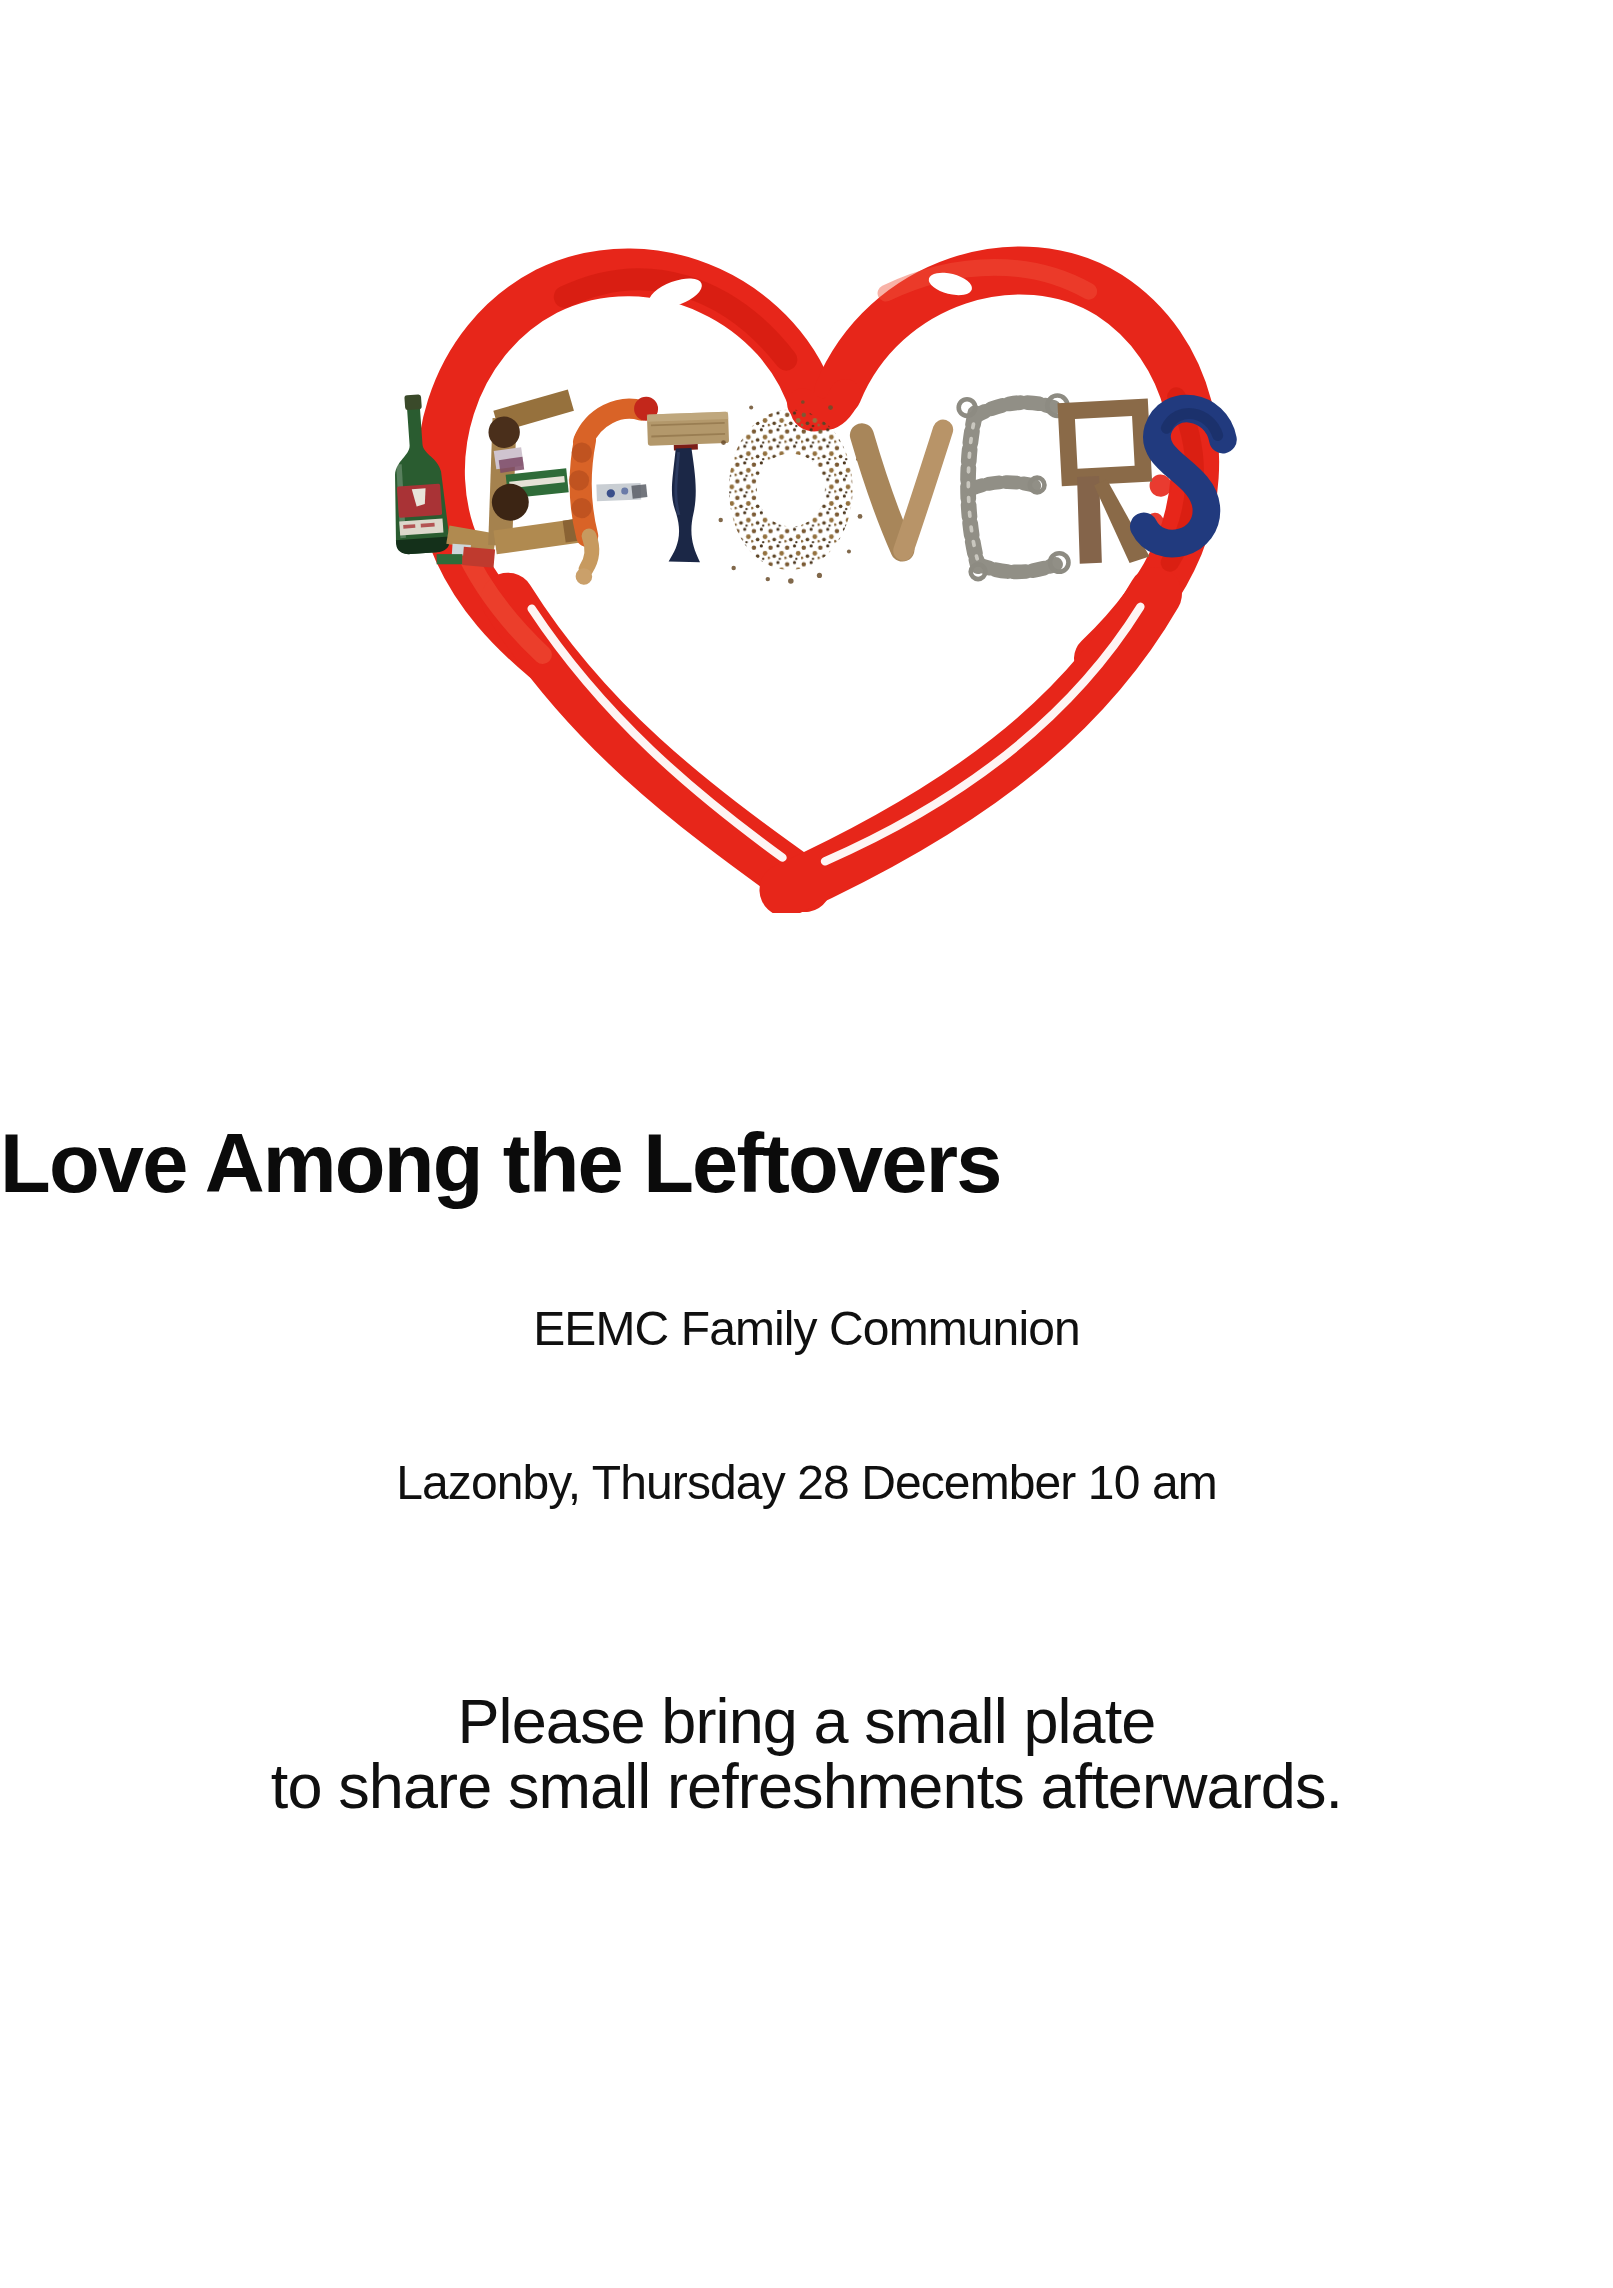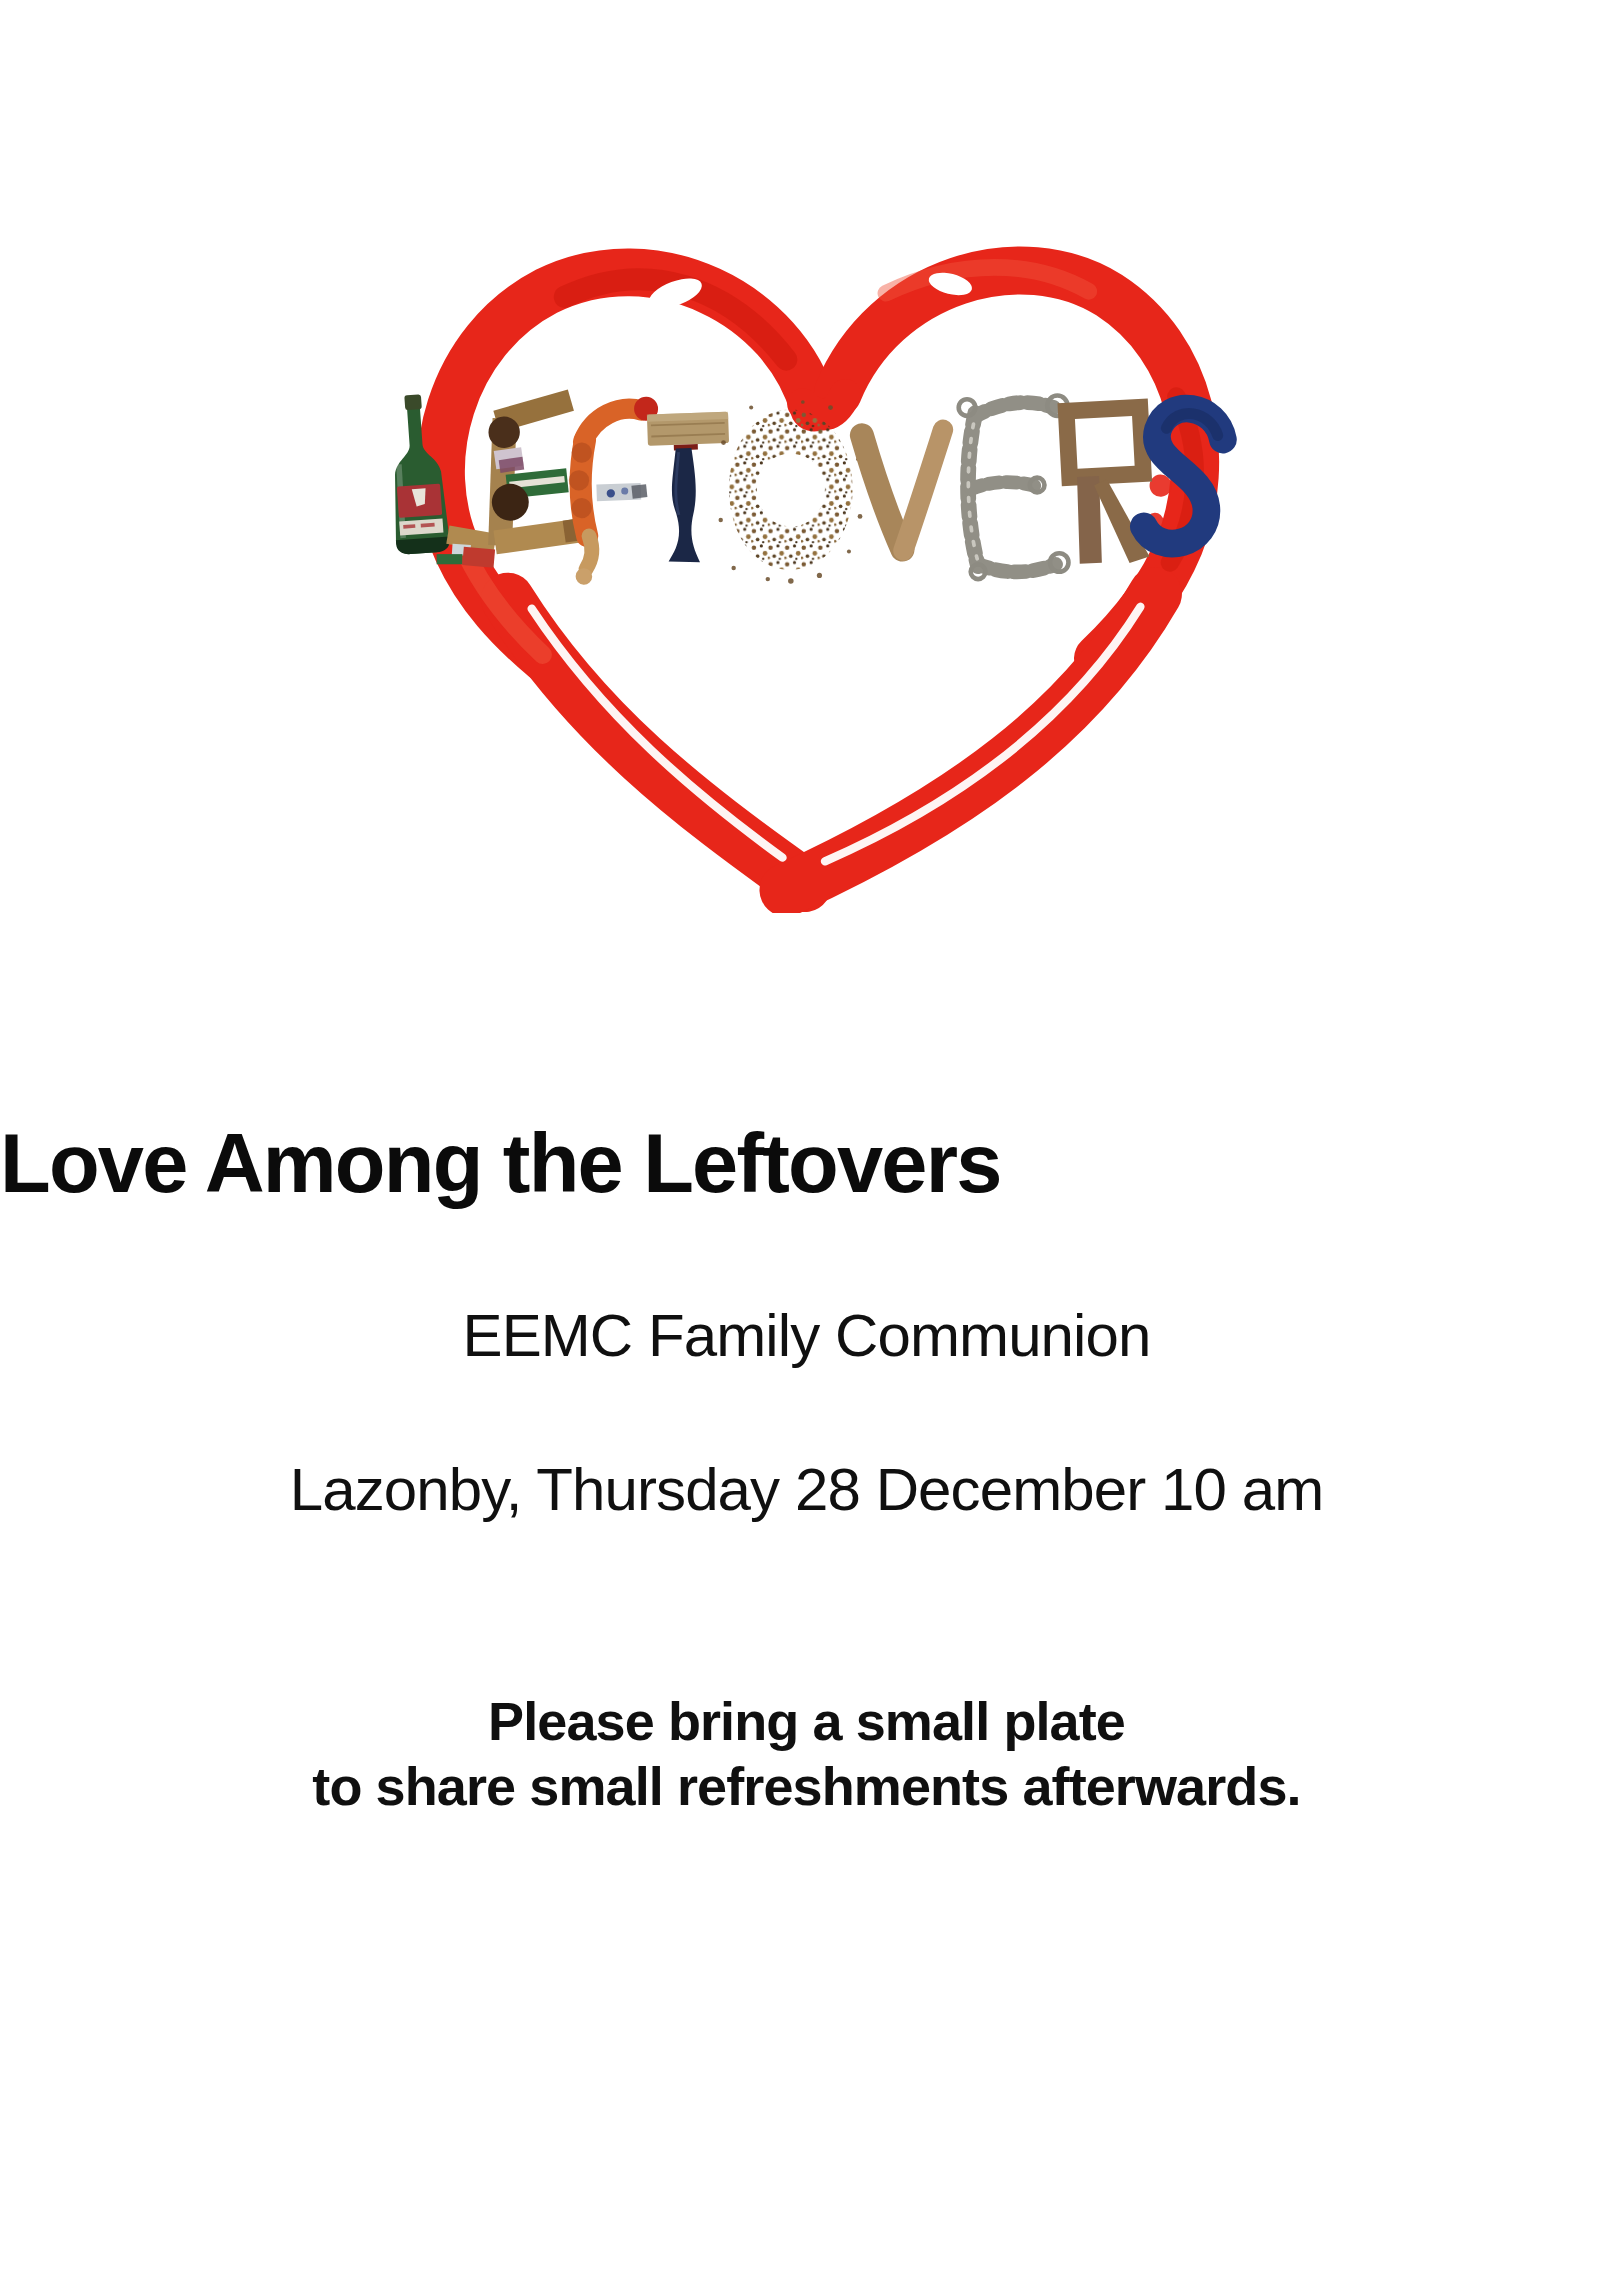--- a/index.html
+++ b/index.html
@@ -17,29 +17,29 @@
   }
   .title{
     position:absolute;left:0;top:1060px;width:100%;
     text-align:left;
     font-size:83px;font-weight:700;letter-spacing:-1.8px;
     color:#0b0b0b;white-space:nowrap;
   }
   .subtitle{
     position:absolute;left:0;width:100%;
     text-align:center;
-    font-size:60px;font-weight:400;letter-spacing:-0.9px;
+    font-size:48px;font-weight:400;letter-spacing:-0.9px;
     color:#101010;white-space:nowrap;
   }
   .subtitle.s1{top:1301px;}
   .subtitle.s2{top:1455px;}
   .note{
     position:absolute;left:0;top:1689px;width:100%;
     text-align:center;
-    font-size:54px;font-weight:700;letter-spacing:-0.9px;
+    font-size:63px;font-weight:400;letter-spacing:-0.9px;
     line-height:65px;color:#101010;
   }
   .sr{position:absolute;width:0.9px;height:0.9px;overflow:hidden;clip:rect(0 0 0 0);}
 </style>
 </head>
 <body>
 
 <div class="page">
 
   <svg class="art" viewBox="0 0 1000 760" aria-hidden="false">

